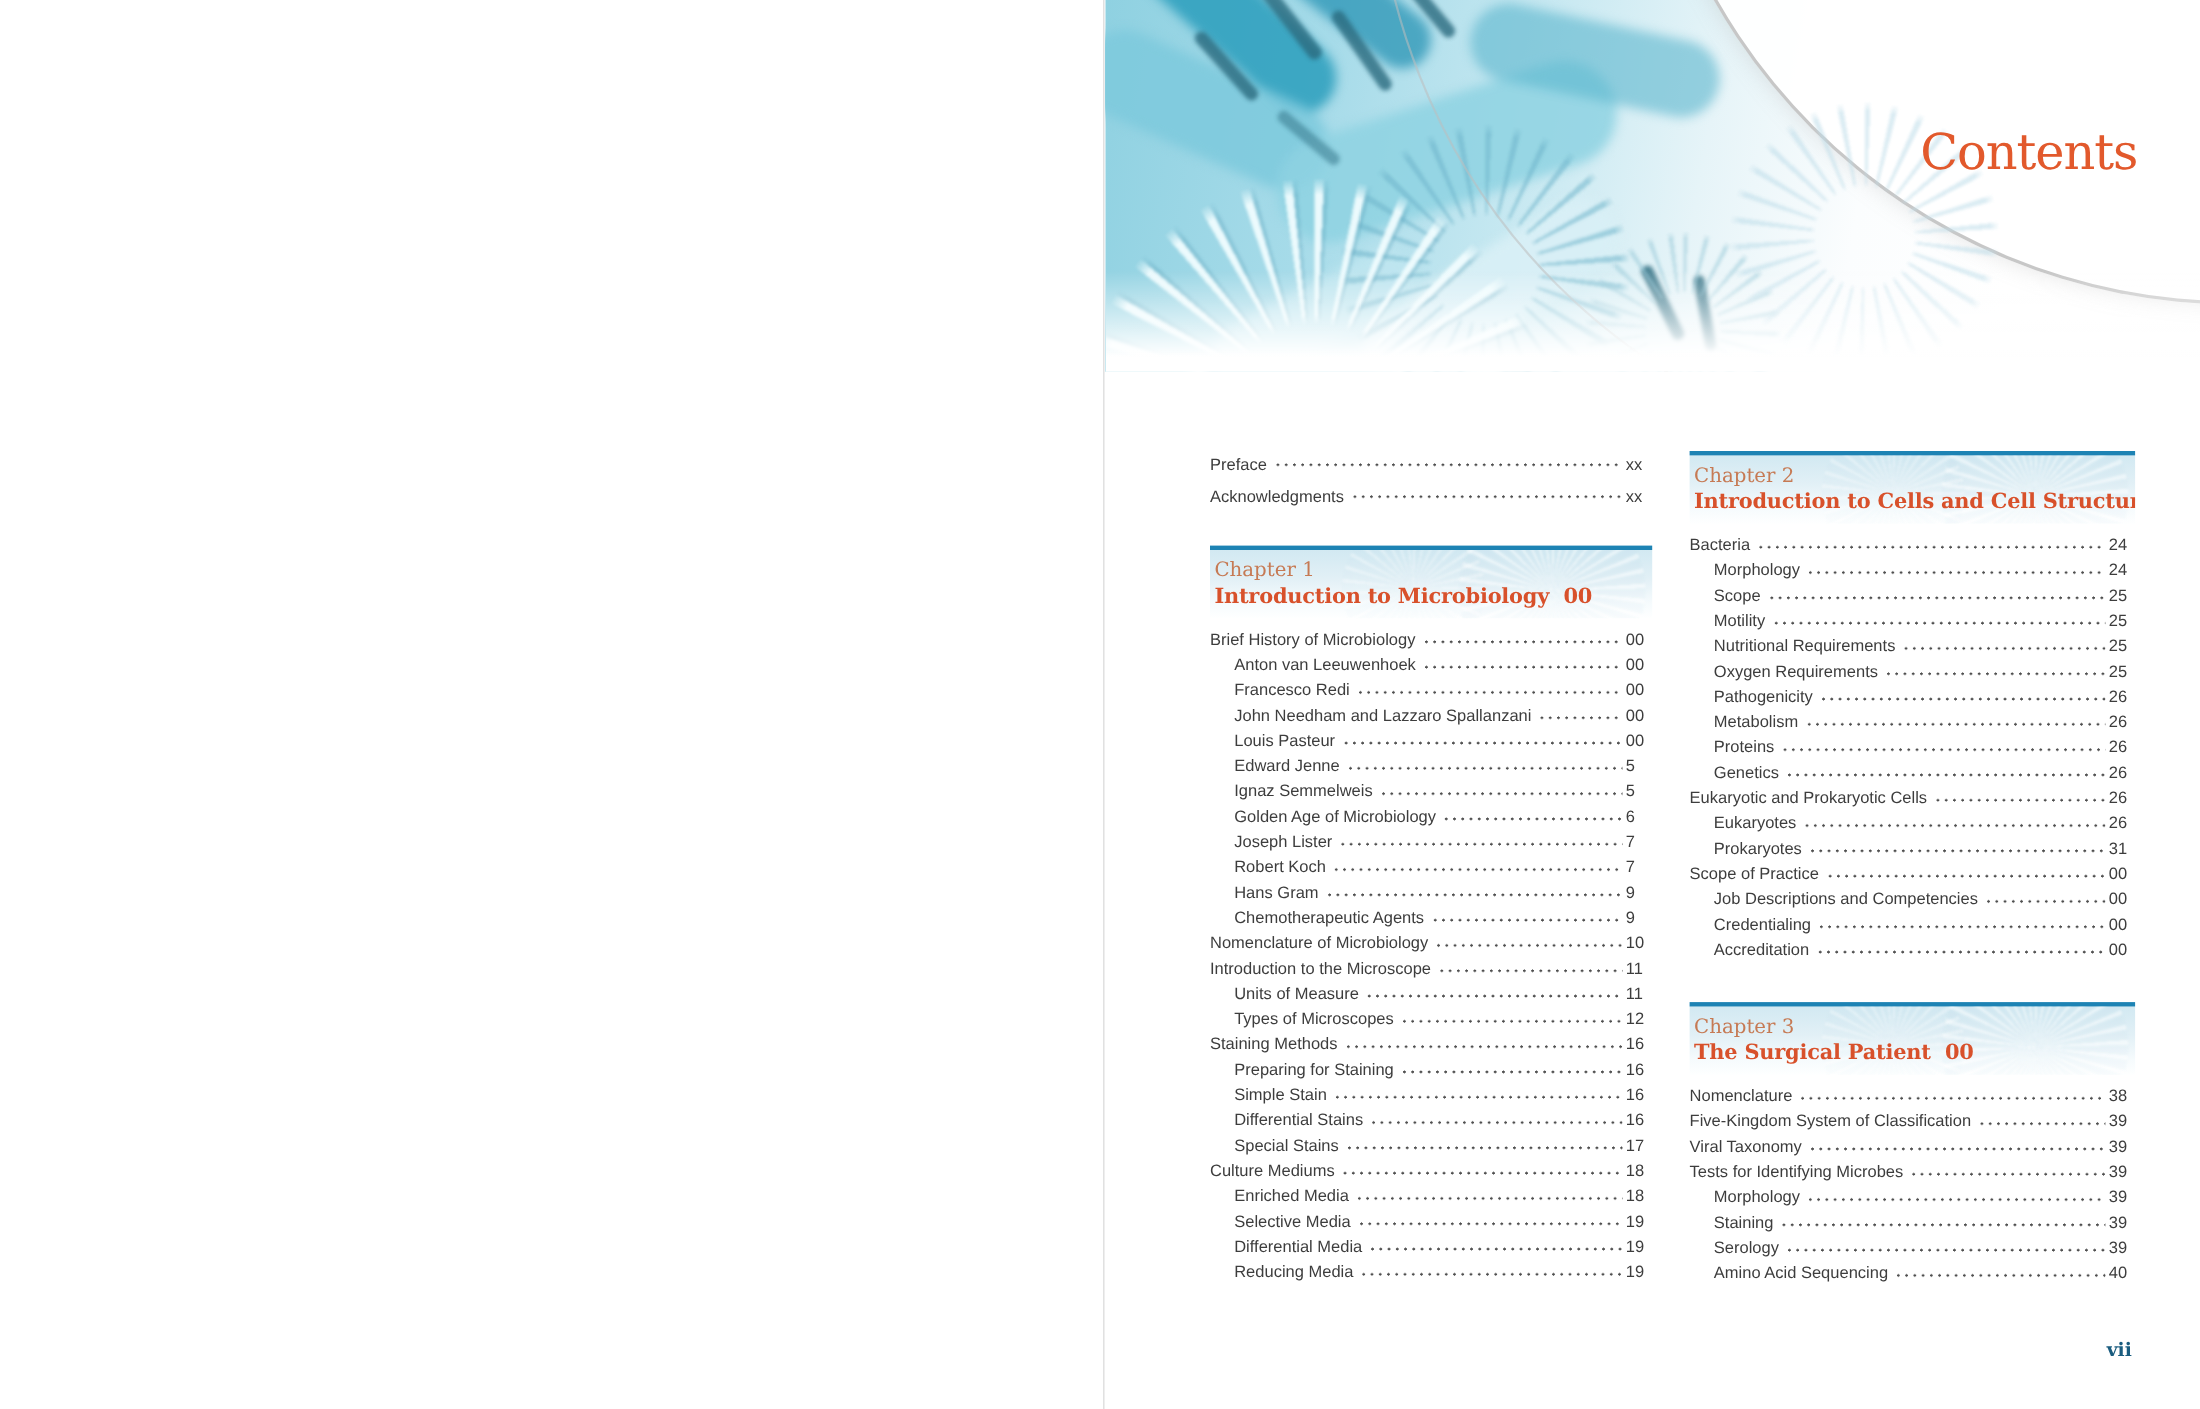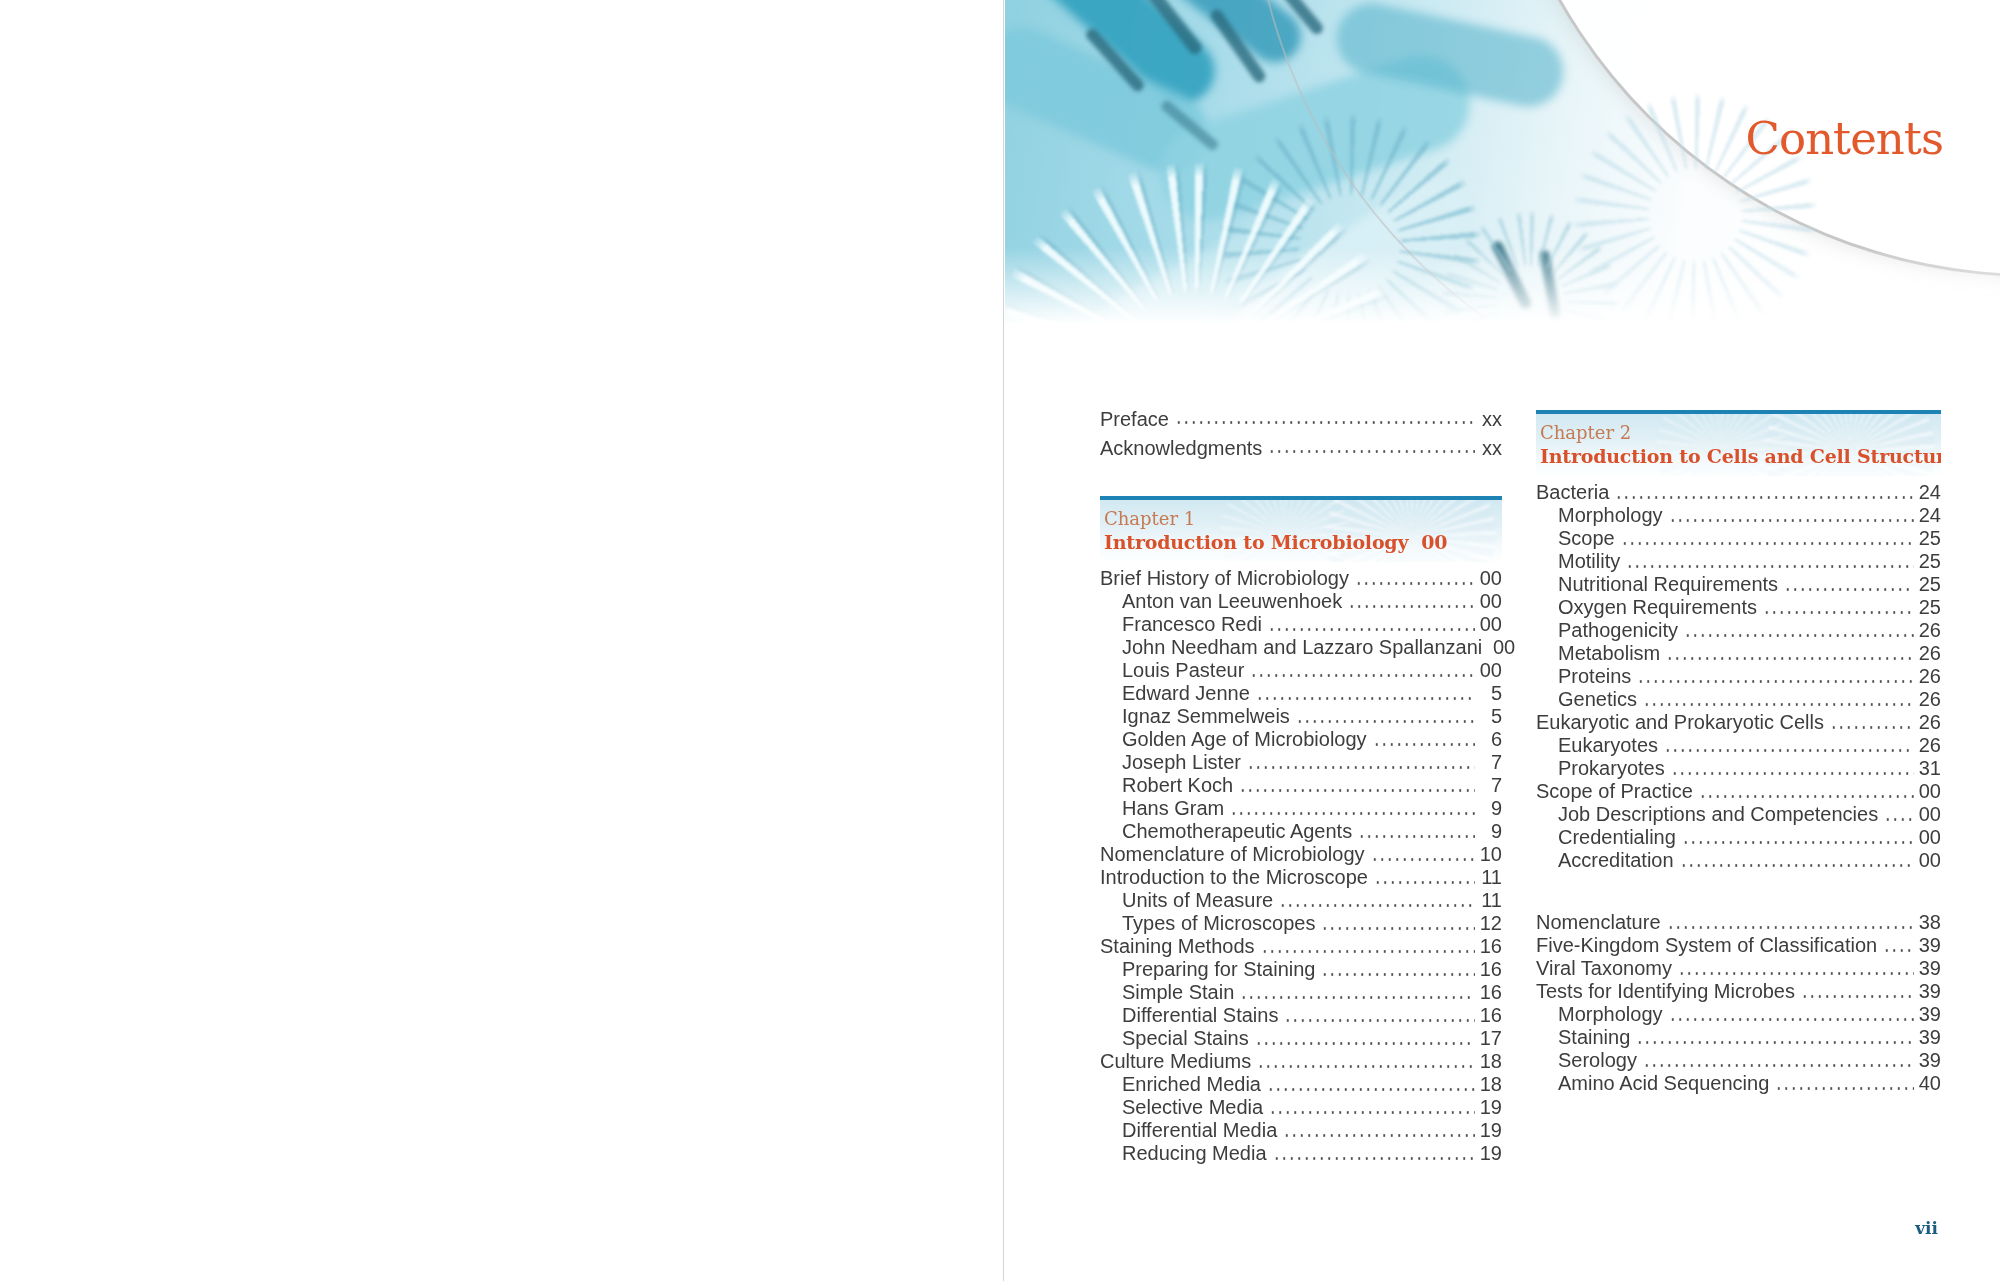--- a/index.html
+++ b/index.html
@@ -35,28 +35,28 @@
   .contents-title{position:absolute;top:112px;right:57px;margin:0;
       font:400 45px "DejaVu Serif",serif;letter-spacing:-1px;color:#e2592c;z-index:8;}
   
   .col{position:absolute;}
   .col-left{left:1100px;top:402px;width:402px;}
   .col-right{left:1536px;top:410px;width:405px;}
   .front-matter{margin-bottom:36px;}
   .front-matter .toc-row{height:29px;}
   .front-matter .leader{background-position:0 calc(100% - 7px);}
   .toc-row{display:flex;align-items:flex-end;height:23px;
-      font-size:20px;color:#3d3d3d;}
+      font-size:15px;color:#3d3d3d;}
   .toc-row.indent-1{padding-left:22px;}
   .toc-label{white-space:nowrap;}
   .leader{flex:1;height:100%;margin:0 3px 0 6px;
       background-image:radial-gradient(circle,#4f4f4f 1.05px,rgba(0,0,0,0) 1.35px);
       background-size:7.5px 3px;background-repeat:repeat-x;
       background-position:0 calc(100% - 5px);}
-  .toc-page{min-width:24px;text-align:right;white-space:nowrap;}
+  .toc-page{min-width:24px;text-align:left;white-space:nowrap;}
   
   .chapter-box{position:relative;height:66px;box-sizing:border-box;overflow:hidden;
       border-top:4px solid #1d83b4;padding:7px 0 0 4px;
       background:linear-gradient(to bottom,#d2e9f2 0%,#e2f0f6 42%,#f6fbfd 78%,#feffff 100%);}
   .chapter-box::before{content:"";position:absolute;right:6px;top:-48px;width:170px;height:170px;
       border-radius:50%;opacity:.5;filter:blur(1px);
       background:repeating-conic-gradient(rgba(255,255,255,.9) 0 3deg,rgba(175,212,228,.15) 3deg 9.5deg);}
   .chapter-box::after{content:"";position:absolute;left:120px;top:-30px;width:130px;height:130px;
       border-radius:50%;opacity:.35;filter:blur(1px);
       background:repeating-conic-gradient(rgba(255,255,255,.9) 0 3deg,rgba(175,212,228,.12) 3deg 11deg);}
@@ -349,20 +349,24 @@
     <span class="toc-page">00</span>
   </div>
           <div class="toc-row indent-1">
     <span class="toc-label">Accreditation</span>
     <span class="leader"></span>
     <span class="toc-page">00</span>
   </div>
         </div>
     </section>
     <section class="chapter ch3">
+      <header class="chapter-box">
+        <div class="chapter-number">Chapter 3</div>
+        <div class="chapter-title"><span class="ct-text">The Surgical Patient</span><span class="ct-page">00</span></div>
+      </header>
       <div class="entries">
           <div class="toc-row indent-0">
     <span class="toc-label">Nomenclature</span>
     <span class="leader"></span>
     <span class="toc-page">38</span>
   </div>
           <div class="toc-row indent-0">
     <span class="toc-label">Five-Kingdom System of Classification</span>
     <span class="leader"></span>
     <span class="toc-page">39</span>

